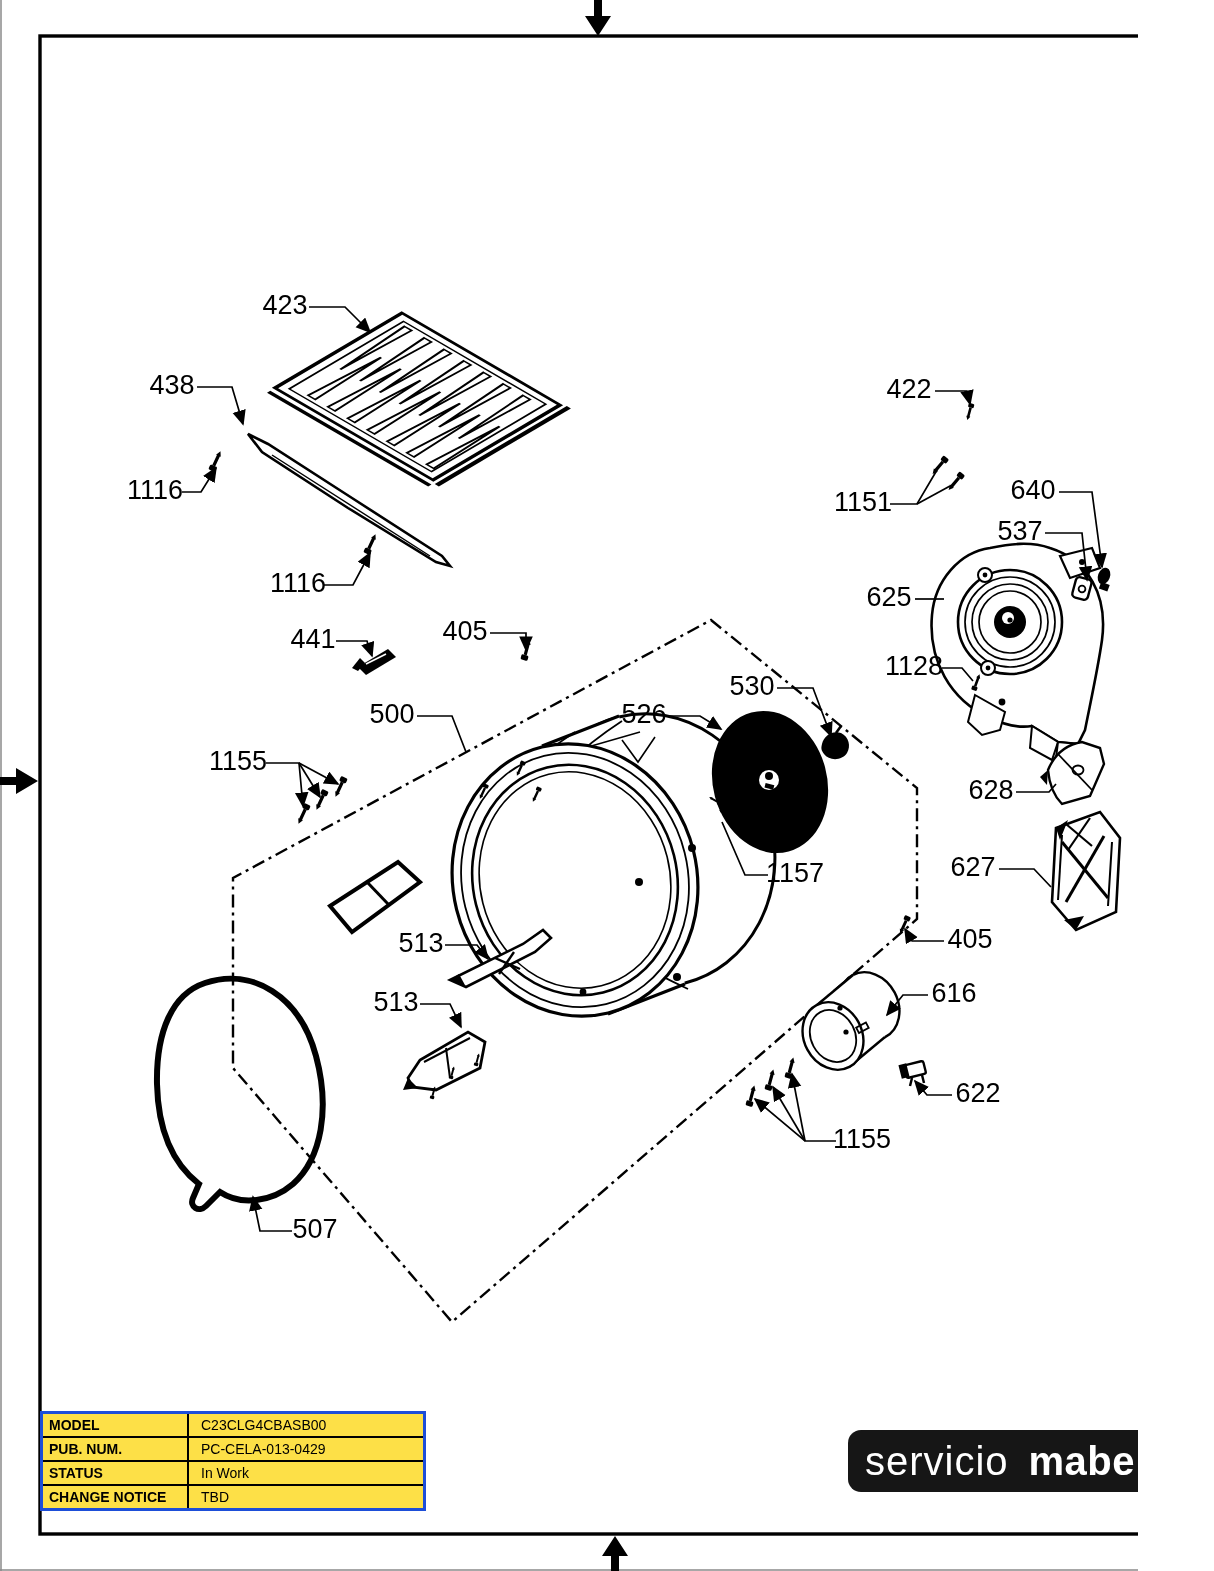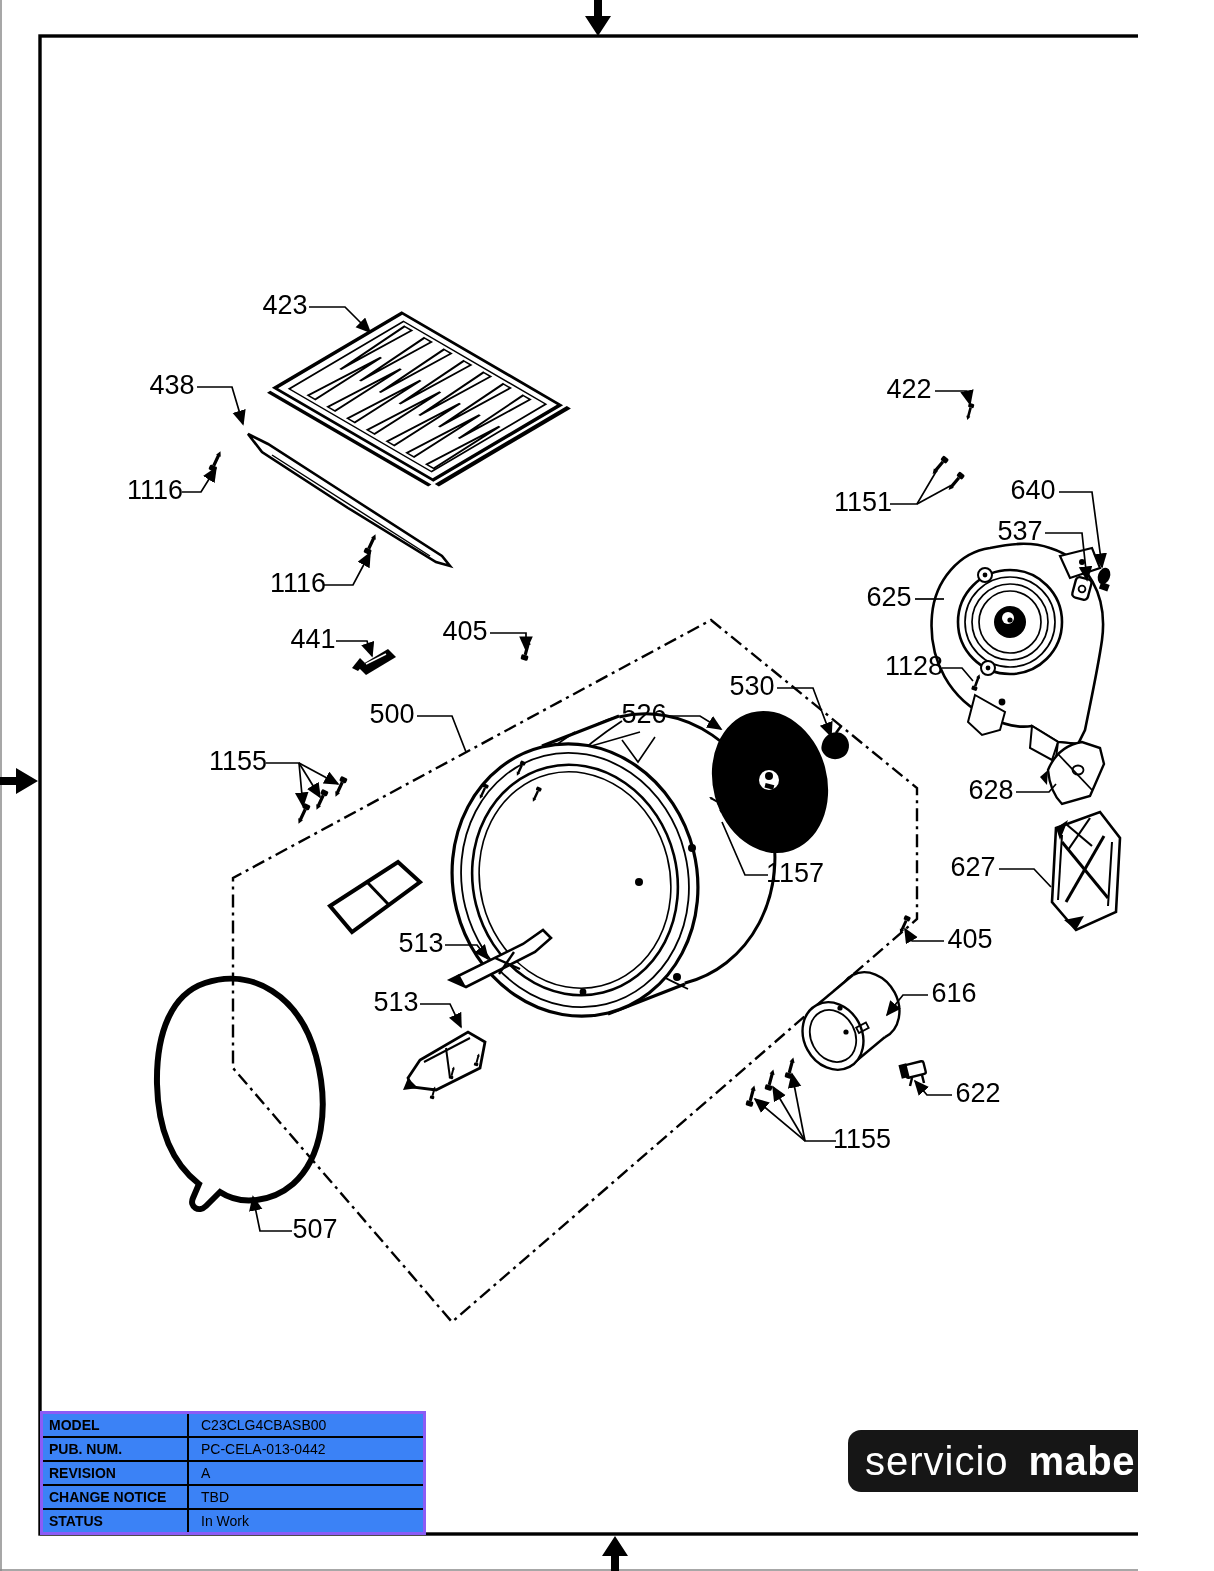--- a/index.html
+++ b/index.html
@@ -3,21 +3,21 @@
 <meta charset="utf-8">
 <style>
   html,body{margin:0;padding:0;background:#fff;}
   #page{position:relative;width:1138px;height:1571px;background:#ffffff;overflow:hidden;
         font-family:"Liberation Sans",sans-serif;}
   #diagram-svg{position:absolute;left:0;top:0;}
   .part-label{font-family:"Liberation Sans",sans-serif;font-size:27px;font-weight:500;fill:#000;
               text-anchor:middle;dominant-baseline:middle;}
   .leader{fill:none;stroke:#000;stroke-width:1.7;}
   .ln{stroke:#000;fill:none;}
-  .info-table{position:absolute;left:40px;top:1411px;width:380px;border:3px solid #8b5cf6;background:#3b82f6;}
+  .info-table{position:absolute;left:40px;top:1411px;width:380px;border:3px solid #1d4ed8;background:#fde047;}
   .t-row{display:flex;border-top:2px solid #000;height:22px;line-height:22px;}
   .t-row:first-child{border-top:none;}
   .t-label{width:138px;border-right:2px solid #000;font-weight:bold;font-size:14px;padding-left:6px;}
   .t-value{flex:1;font-size:14px;padding-left:12px;}
   .logo{position:absolute;left:848px;top:1430px;width:304px;height:62px;border-radius:13px;
         background:#161616;display:flex;align-items:center;justify-content:center;}
   .logo .light{color:#fff;font-size:40px;font-weight:400;letter-spacing:1px;}
   .logo .bold{color:#fff;font-size:40px;font-weight:700;margin-left:20px;letter-spacing:0.5px;}
 </style>
 </head>
@@ -278,34 +278,30 @@
       </g>
   </svg>
 
   <div class="info-table">
     <div class="t-row">
       <div class="t-label">MODEL</div>
       <div class="t-value">C23CLG4CBASB00</div>
     </div>
     <div class="t-row">
       <div class="t-label">PUB. NUM.</div>
-      <div class="t-value">PC-CELA-013-0442</div>
+      <div class="t-value">PC-CELA-013-0429</div>
     </div>
     <div class="t-row">
-      <div class="t-label">REVISION</div>
-      <div class="t-value">A</div>
+      <div class="t-label">STATUS</div>
+      <div class="t-value">In Work</div>
     </div>
     <div class="t-row">
       <div class="t-label">CHANGE NOTICE</div>
       <div class="t-value">TBD</div>
     </div>
-    <div class="t-row">
-      <div class="t-label">STATUS</div>
-      <div class="t-value">In Work</div>
-    </div>
   </div>
 
   <div class="logo">
     <span class="light">servicio</span>
     <span class="bold">mabe</span>
   </div>
 
 </div>
 
 </body></html>

